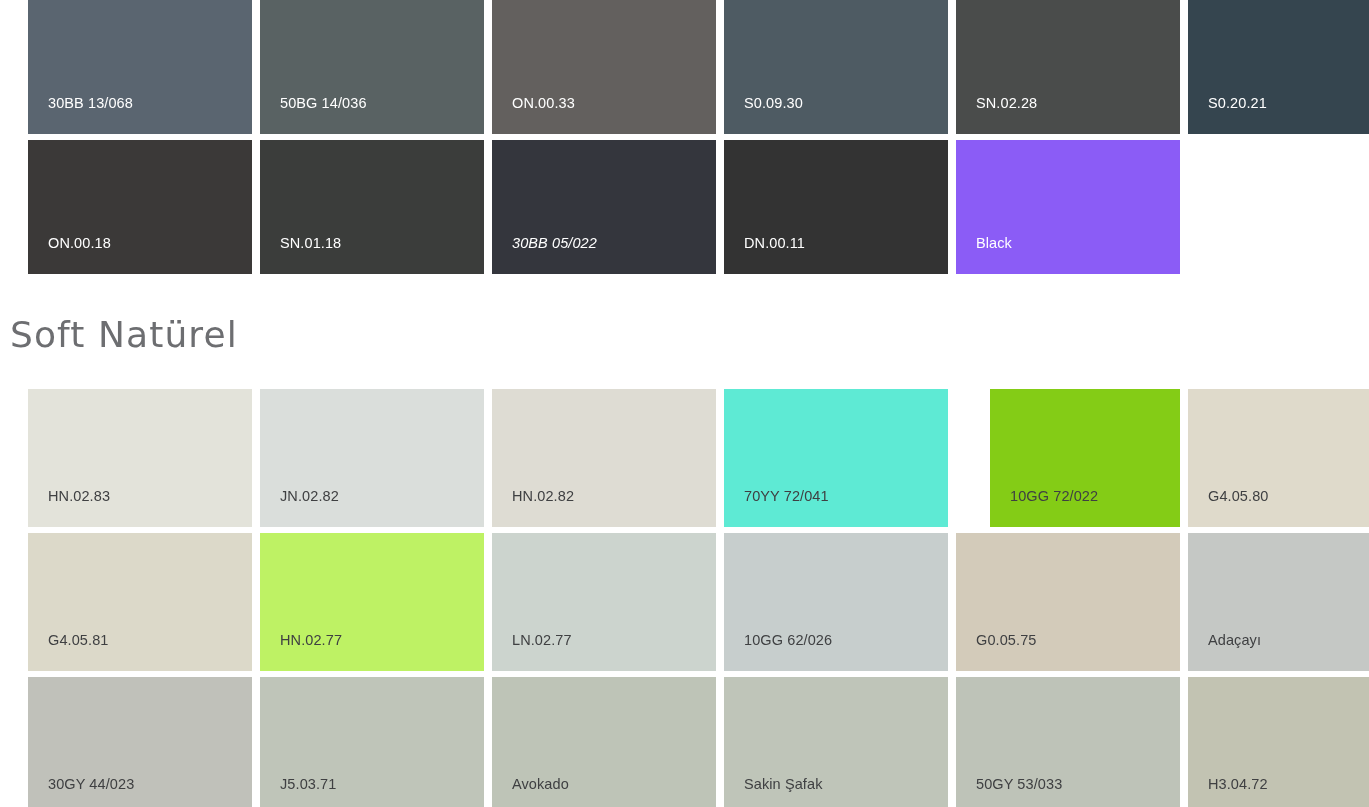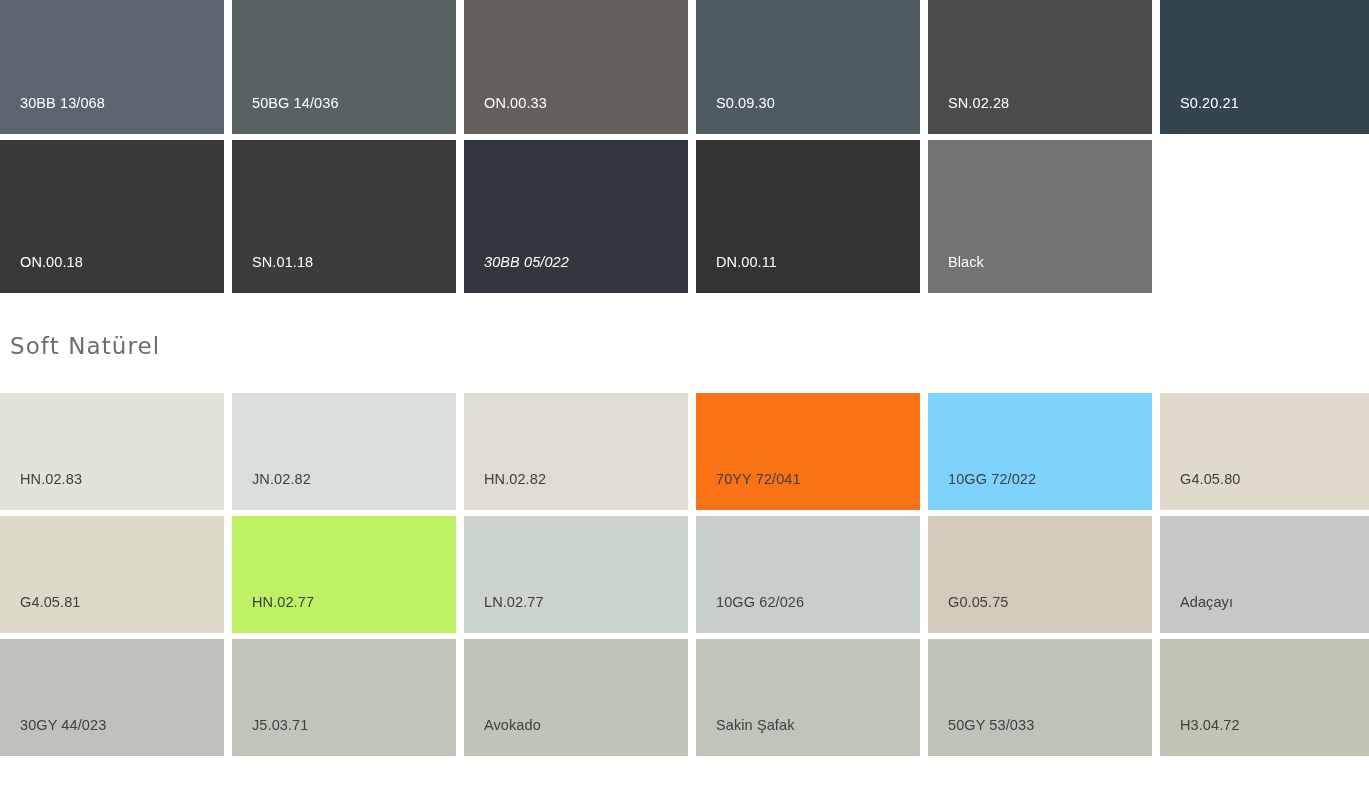--- a/index.html
+++ b/index.html
@@ -22,27 +22,27 @@
     background: #ffffff;
     box-sizing: border-box;
   }
 
   
   .palette {
     display: grid;
     grid-template-columns: repeat(6, 224px);
     column-gap: 8px;
     row-gap: 6px;
-    padding-left: 0;
+    padding-left: 28px;
     box-sizing: border-box;
   }
 
   .swatch {
     position: relative;
-    height: 153px;
+    height: 134px;
     box-sizing: border-box;
     overflow: hidden;
   }
   .swatch.empty {
     background: transparent !important;
   }
   .swatch-label {
     position: absolute;
     left: 20px;
     bottom: 24px;
@@ -60,32 +60,32 @@
     margin-top: 0;
   }
   .section-dark .palette .swatch.row-top {
     height: 134px;
   }
 
   
   .section-title {
     margin: 0;
     padding: 0 0 0 10px;
-    font-size: 23px;
+    font-size: 36px;
     font-weight: 400;
     letter-spacing: 1.1px;
     color: #6d6e71;
     font-family: "DejaVu Sans", sans-serif;
   }
 
   .spacer-before-title { height: 40px; }
   .spacer-after-title { height: 34px; }
 
   .section-light .palette { row-gap: 6px; }
-  .section-light .swatch { height: 117px; }
+  .section-light .swatch { height: 138px; }
 </style>
 </head>
 <body>
 
 <div class="page">
 
   <div class="section-dark">
     <div class="palette">
         <div class="swatch on-dark row-top" style="background: rgb(90, 101, 112);">
           <span class="swatch-label">30BB 13/068</span>
@@ -110,21 +110,21 @@
         </div>
         <div class="swatch on-dark" style="background: rgb(59, 61, 59);">
           <span class="swatch-label">SN.01.18</span>
         </div>
         <div class="swatch on-dark" style="background: rgb(52, 54, 61); font-style: italic;">
           <span class="swatch-label">30BB 05/022</span>
         </div>
         <div class="swatch on-dark" style="background: rgb(51, 51, 51);">
           <span class="swatch-label">DN.00.11</span>
         </div>
-        <div class="swatch on-dark" style="background: #737373; text-decoration: underline;">
+        <div class="swatch on-dark" style="background: #8b5cf6; text-decoration: underline;">
           <span class="swatch-label">Black</span>
         </div>
         <div class="swatch on-light empty">
           <span class="swatch-label"></span>
         </div>
       </div>
   </div>
 
   <div class="spacer-before-title"></div>
   <h2 class="section-title">Soft Natürel</h2>
@@ -134,24 +134,24 @@
     <div class="palette">
         <div class="swatch on-light row-top" style="background: rgb(227, 227, 218);">
           <span class="swatch-label">HN.02.83</span>
         </div>
         <div class="swatch on-light row-top" style="background: rgb(218, 222, 219);">
           <span class="swatch-label">JN.02.82</span>
         </div>
         <div class="swatch on-light row-top" style="background: rgb(222, 220, 211);">
           <span class="swatch-label">HN.02.82</span>
         </div>
-        <div class="swatch on-light row-top" style="background: #f97316;">
+        <div class="swatch on-light row-top" style="background: #5eead4;">
           <span class="swatch-label">70YY 72/041</span>
         </div>
-        <div class="swatch on-light row-top" style="background: #7dd3fc;">
+        <div class="swatch on-light row-top" style="background: #84cc16; margin-left: 34px;">
           <span class="swatch-label">10GG 72/022</span>
         </div>
         <div class="swatch on-light row-top" style="background: rgb(223, 218, 203);">
           <span class="swatch-label">G4.05.80</span>
         </div>
         <div class="swatch on-light" style="background: rgb(220, 217, 201);">
           <span class="swatch-label">G4.05.81</span>
         </div>
         <div class="swatch on-light" style="background: #bef264;">
           <span class="swatch-label">HN.02.77</span>

